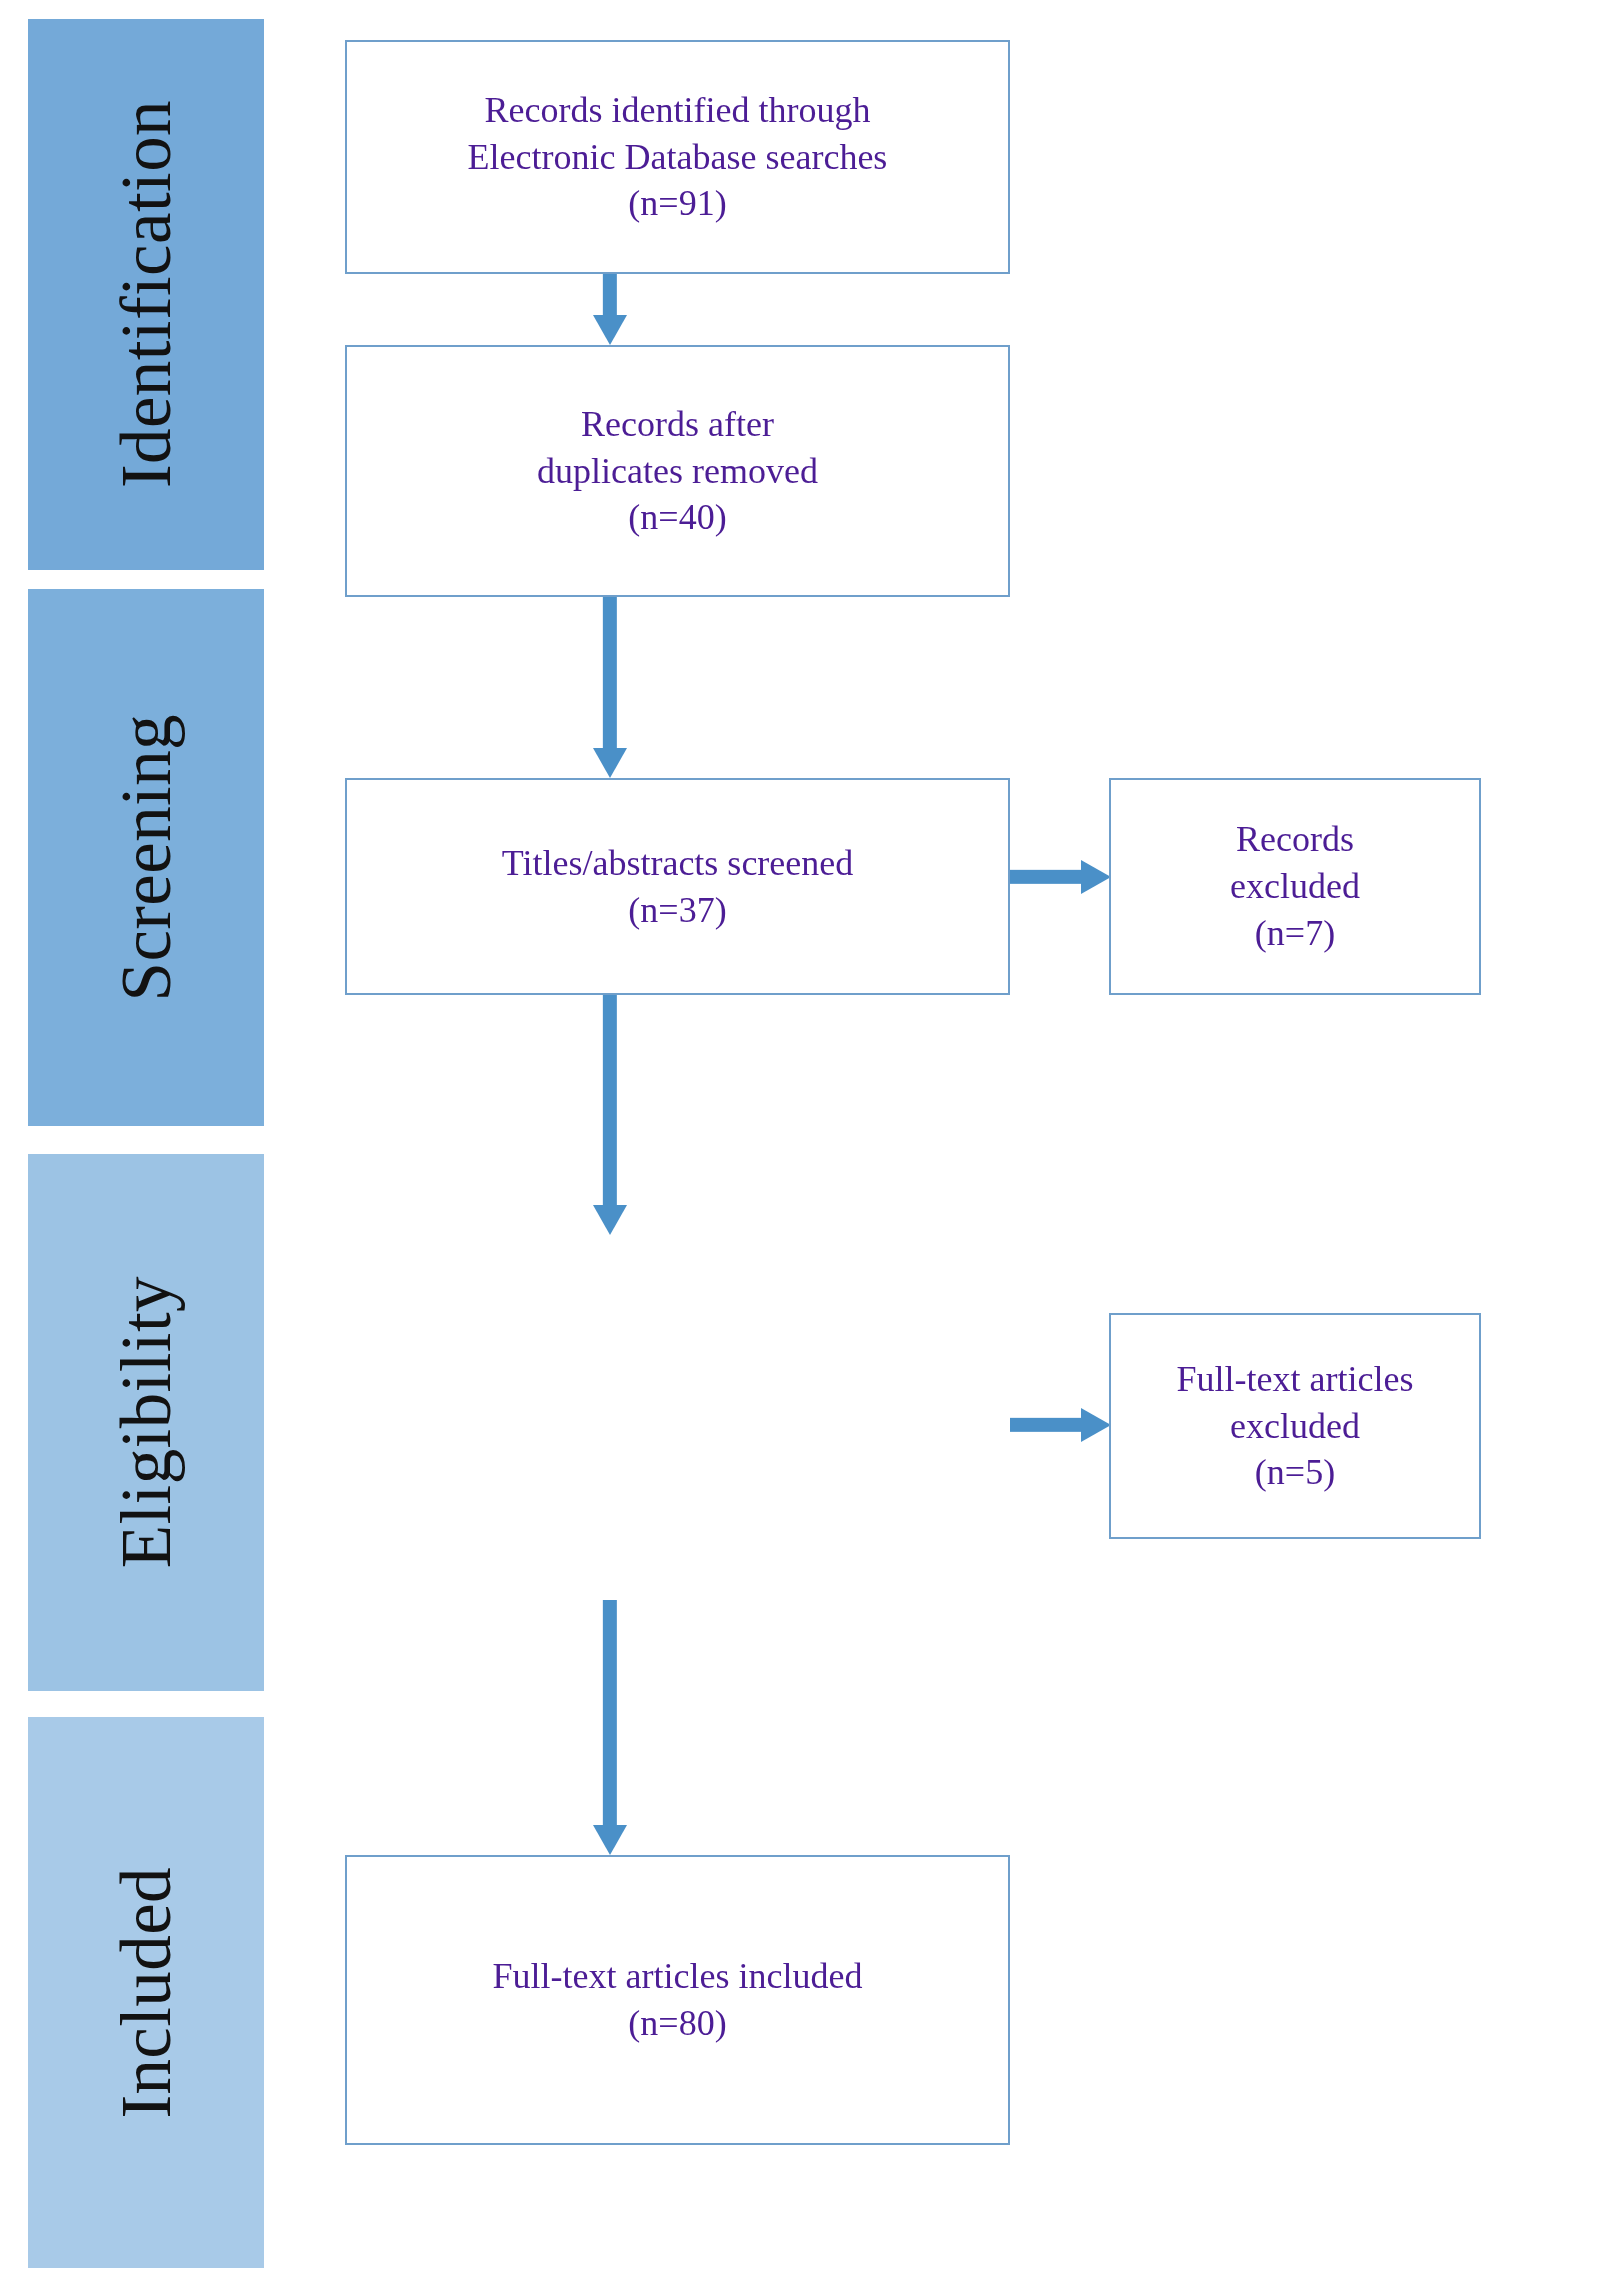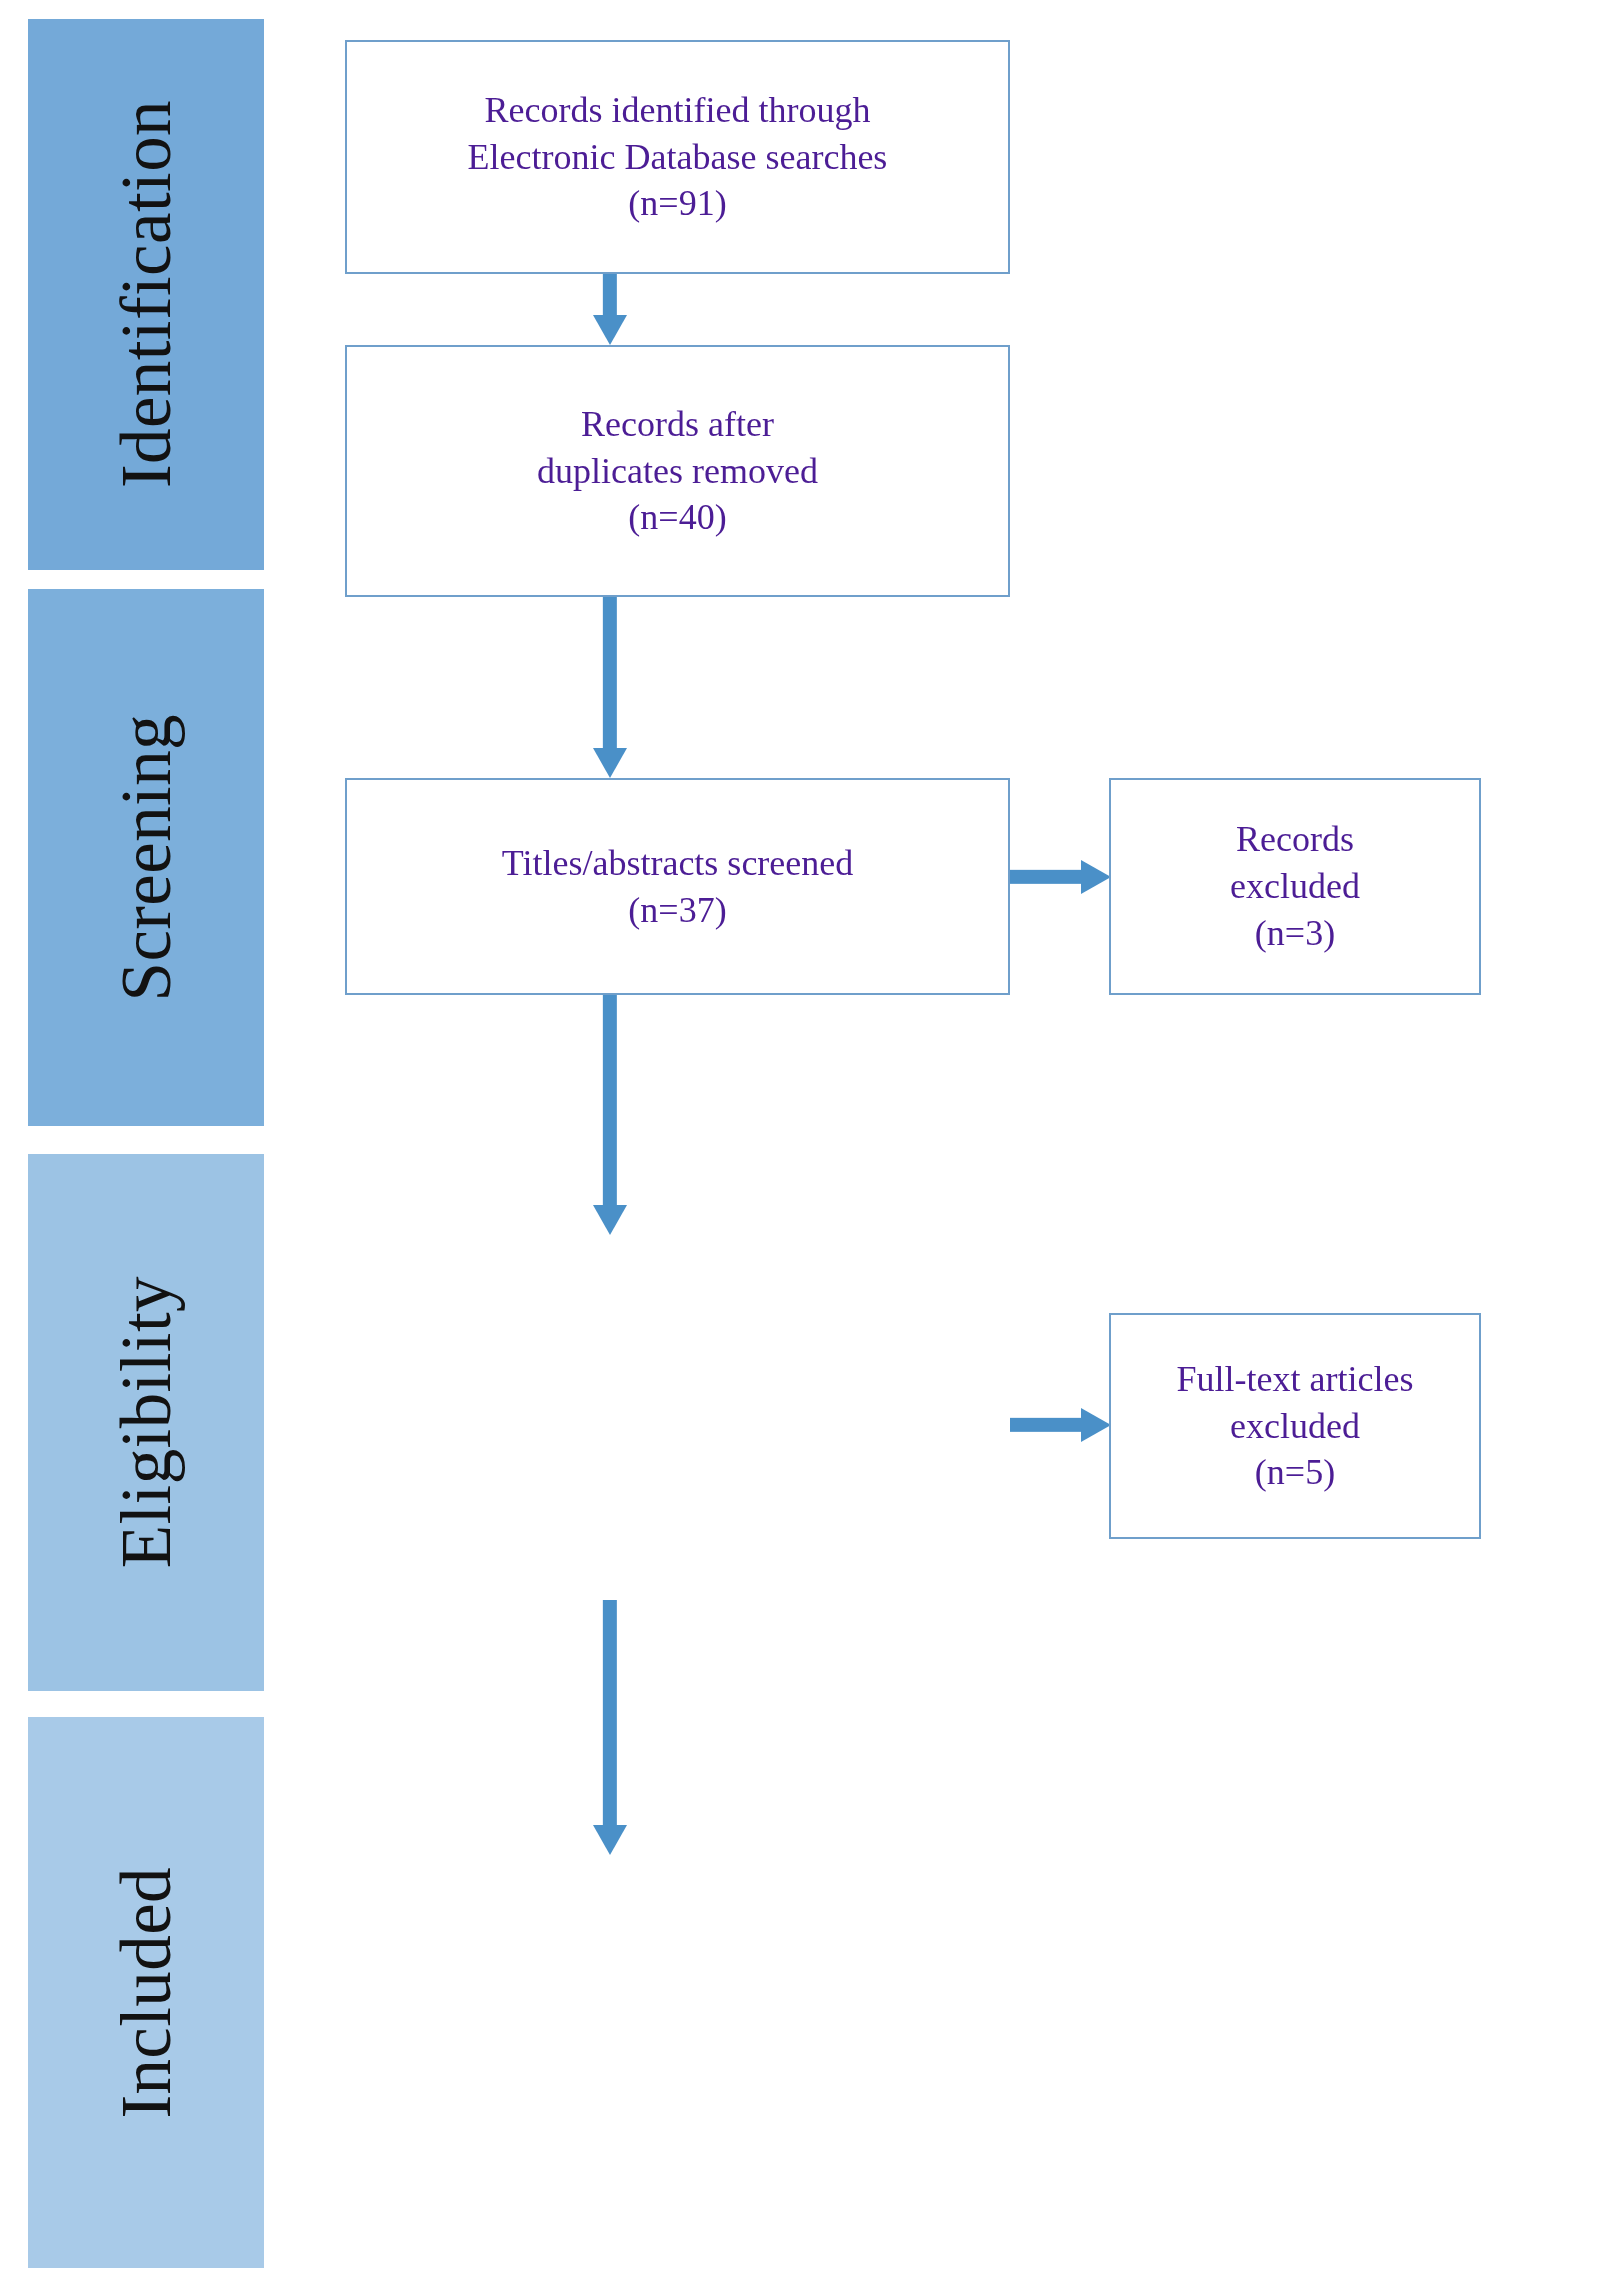--- a/index.html
+++ b/index.html
@@ -151,21 +151,21 @@
   </div>
 
   <div class="arrow-h" style="left:1010px; top:856px; width:101px; height:42px;">
     <div class="shaft" style="width:74px; height:14.3px;"></div>
     <div class="head"></div>
   </div>
 
   <div class="flow-box" style="left:1109px; top:778px; width:372px; height:217px;">
     <span class="box-text">Records
 excluded
-(n=3)</span>
+(n=7)</span>
   </div>
 
   <div class="arrow-v" style="left:576px; top:995px; width:67px; height:240px;">
     <div class="shaft" style="width:14.3px; height:213px;"></div>
     <div class="head"></div>
   </div>
 
 
   <div class="arrow-h" style="left:1010px; top:1404px; width:101px; height:42px;">
     <div class="shaft" style="width:74px; height:14.3px;"></div>
@@ -176,15 +176,19 @@
     <span class="box-text">Full-text articles
 excluded
 (n=5)</span>
   </div>
 
   <div class="arrow-v" style="left:576px; top:1600px; width:67px; height:255px;">
     <div class="shaft" style="width:14.3px; height:228px;"></div>
     <div class="head"></div>
   </div>
 
+  <div class="flow-box" style="left:345px; top:1855px; width:665px; height:290px;">
+    <span class="box-text">Full-text articles included
+(n=80)</span>
+  </div>
 
 </div>
 
 
 </body></html>

